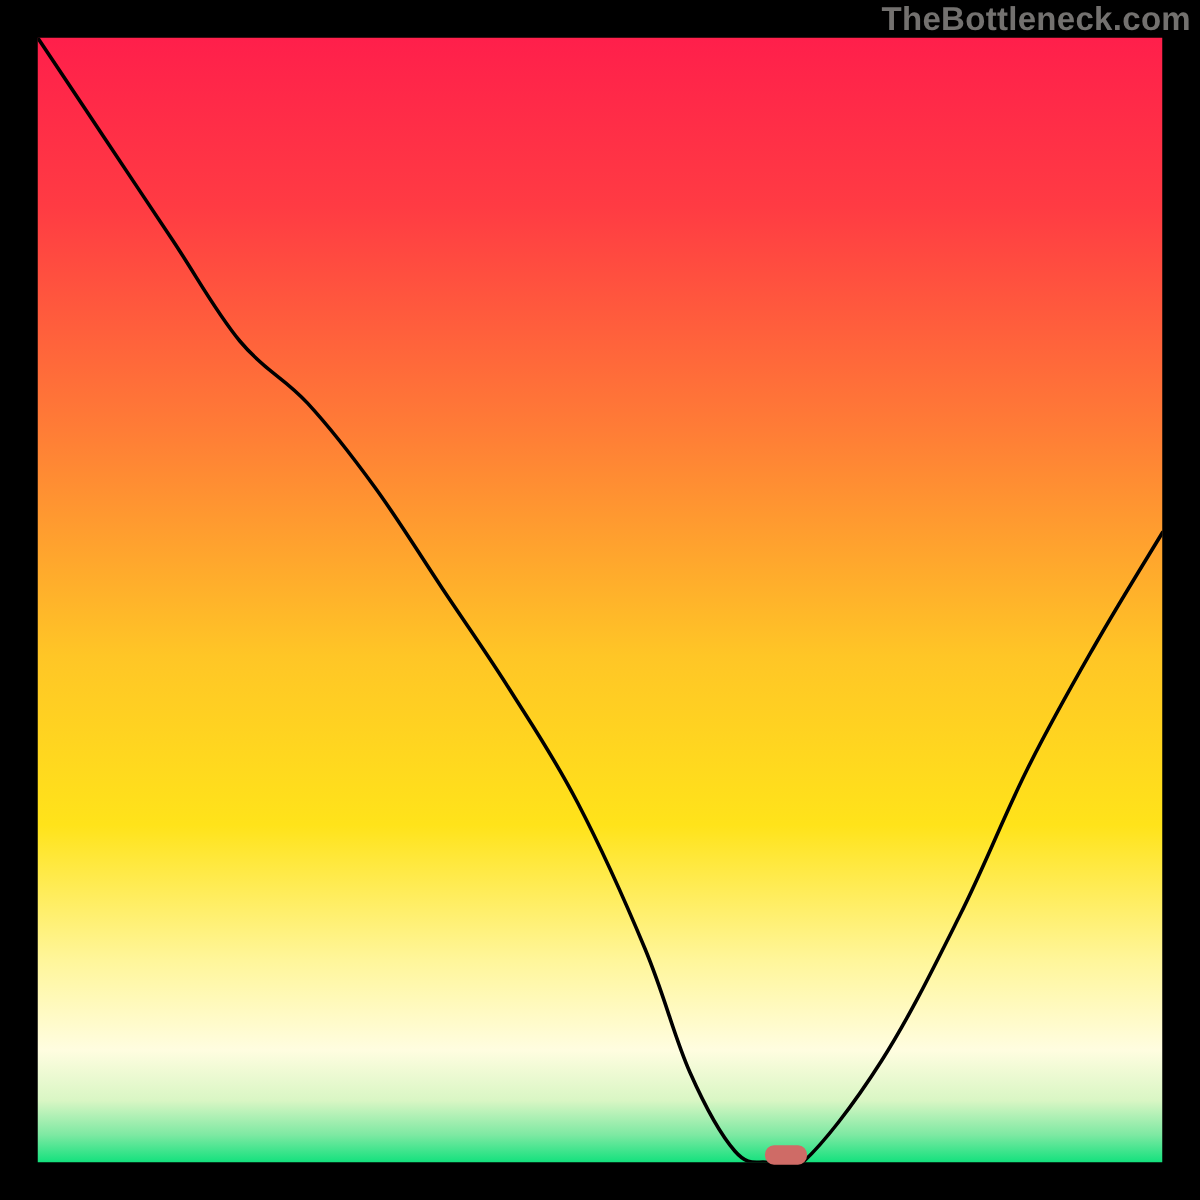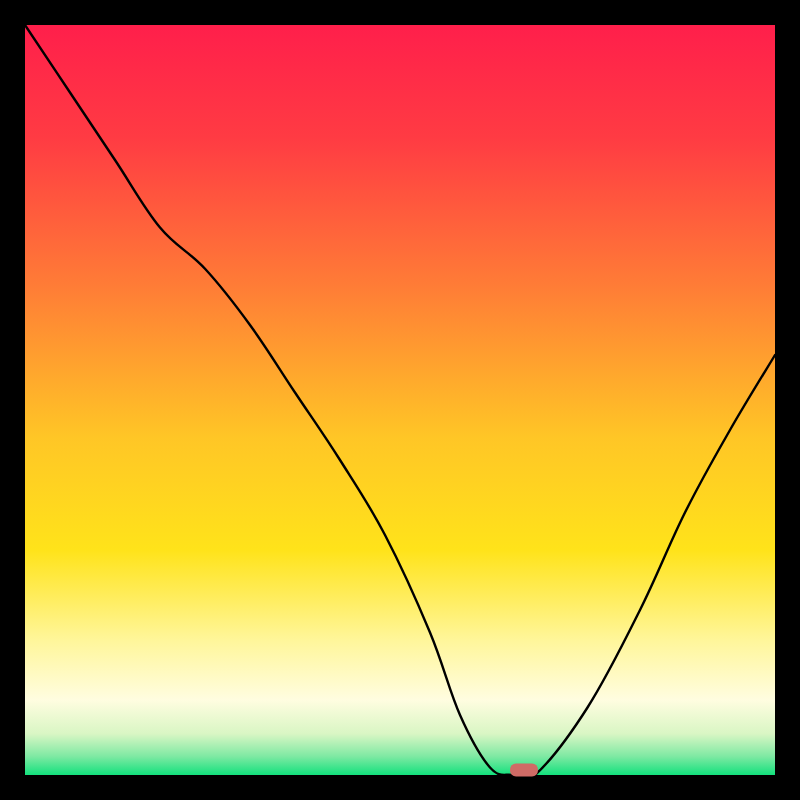--- a/index.html
+++ b/index.html
@@ -44,20 +44,21 @@
     height: 13px;
     border-radius: 6px;
     background: #cf6b66;
     transform: translate(-50%, -50%);
   }
 </style>
 </head>
 <body>
 
 <div class="frame">
+  <div class="watermark">TheBottleneck.com</div>
   <div class="plot">
     <svg viewBox="0 0 750 750">
       <defs>
         <linearGradient id="bg-grad" x1="0" y1="0" x2="0" y2="1">
             <stop offset="0%" stop-color="#ff1f4b"></stop>
             <stop offset="15%" stop-color="#ff3b43"></stop>
             <stop offset="35%" stop-color="#ff7d36"></stop>
             <stop offset="55.00000000000001%" stop-color="#ffc626"></stop>
             <stop offset="70%" stop-color="#ffe31a"></stop>
             <stop offset="82%" stop-color="#fff69a"></stop>

